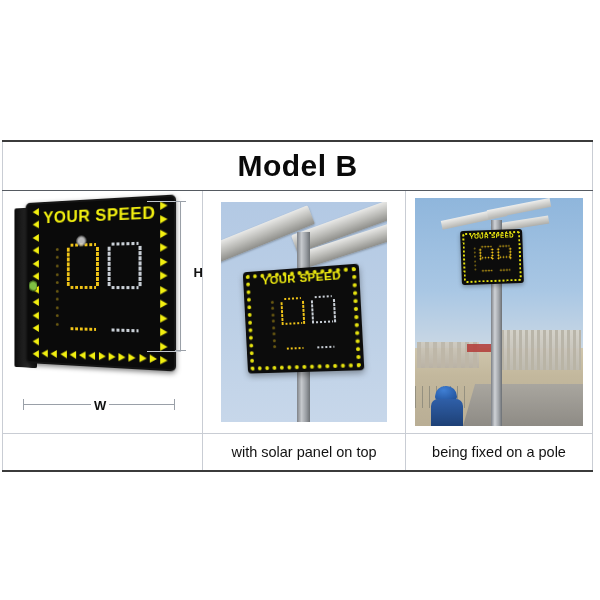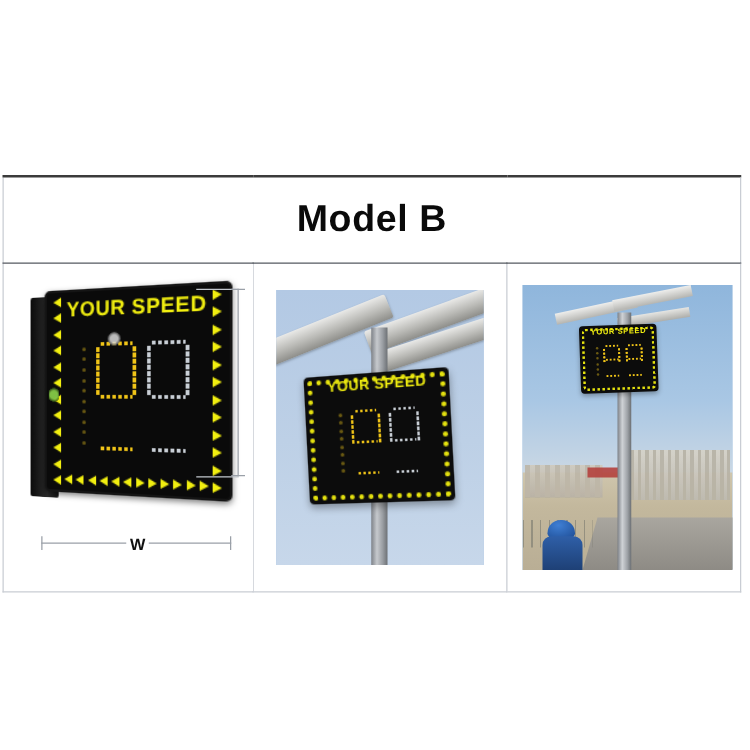--- a/index.html
+++ b/index.html
@@ -21,21 +21,21 @@
     position: absolute;
     left: 2px;
     top: 140px;
     width: 590px;
     border-collapse: collapse;
     table-layout: fixed;
     background: #ffffff;
   }
   .product-table td {
     border: 1px solid #c9cdd4;
-    padding: 12px;
+    padding: 2px;
     vertical-align: middle;
     background: #ffffff;
   }
 
   .title-cell {
     text-align: center;
     height: 44px;
     border-top: 2px solid #3b3b3b !important;
     border-bottom: 1.5px solid #555a61 !important;
   }
@@ -621,14 +621,25 @@
         </div>
 
         <div class="worker3">
           <div class="helmet"></div>
           <div class="body"></div>
         </div>
       </div>
     </td>
   </tr>
 
+  <tr>
+    <td class="cap-cell">
+      <span class="cap-text"></span>
+    </td>
+    <td class="cap-cell">
+      <span class="cap-text">with solar panel on top</span>
+    </td>
+    <td class="cap-cell">
+      <span class="cap-text">being fixed on a pole</span>
+    </td>
+  </tr>
 </tbody>
   </table>
 
 </body></html>

